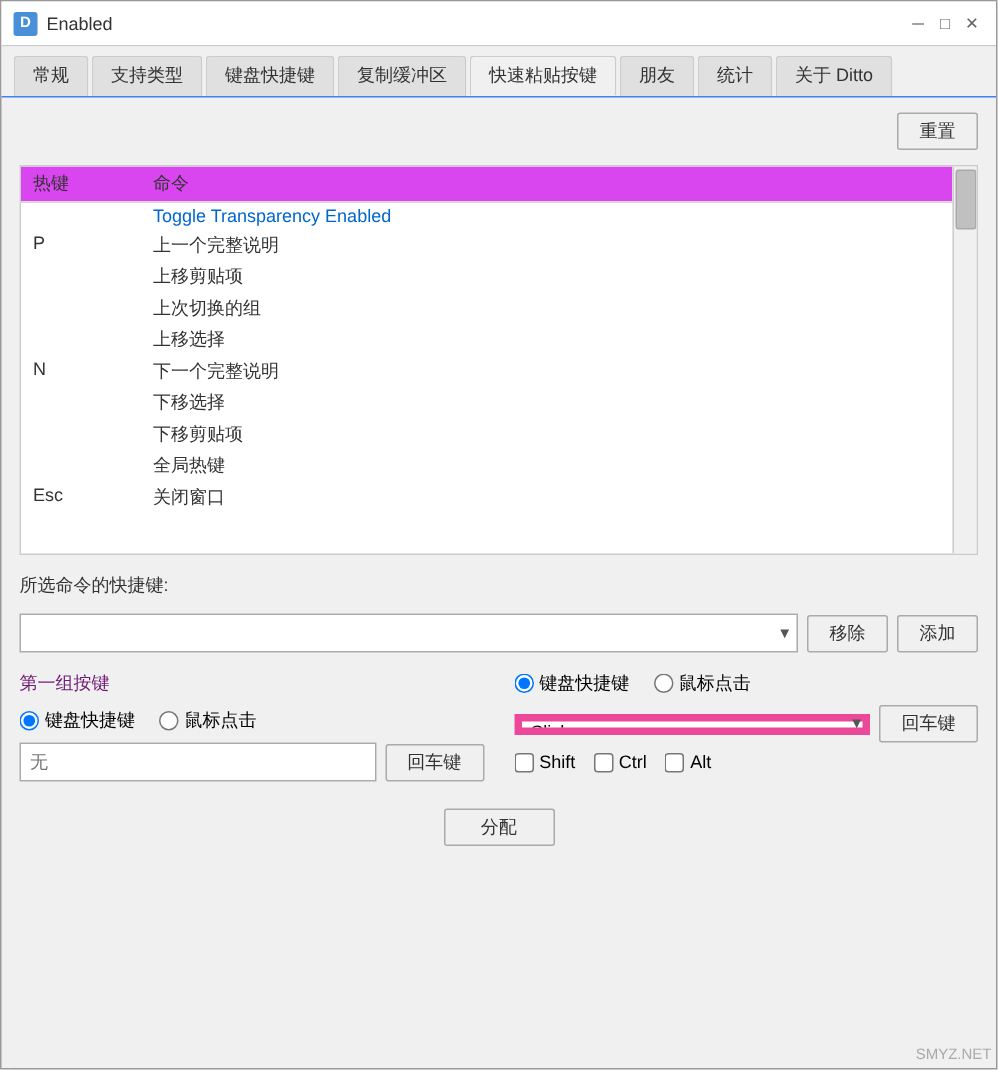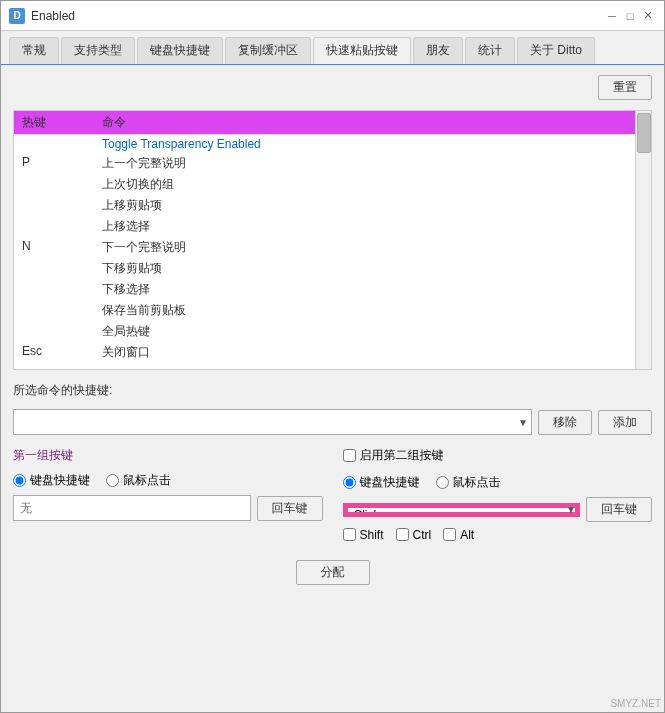--- a/index.html
+++ b/index.html
@@ -229,21 +229,21 @@
     }
 
     .checkbox-row {
       display: flex;
       flex-direction: row;
       gap: 12px;
       align-items: center;
     }
     .checkbox-item {
       display: flex;
-      align-items: flex-start;
+      align-items: flex-end;
       gap: 4px;
       font-size: 12px;
       cursor: pointer;
     }
 
     .enable-second-row {
       display: flex;
       align-items: center;
       gap: 4px;
       font-size: 12px;
@@ -353,45 +353,41 @@
           <tr>
                 <td style="width: 80px;"></td>
                 <td style="color: rgb(0, 102, 204);">Toggle Transparency Enabled</td>
               </tr>
               <tr>
                 <td style="width: 80px;">P</td>
                 <td>上一个完整说明</td>
               </tr>
               <tr>
                 <td style="width: 80px;"></td>
+                <td>上移剪贴项</td>
+              </tr>
+              <tr>
+                <td style="width: 80px;"></td>
                 <td>上次切换的组</td>
-              </tr>
-              <tr>
-                <td style="width: 80px;"></td>
-                <td>上移剪贴项</td>
               </tr>
               <tr>
                 <td style="width: 80px;"></td>
                 <td>上移选择</td>
               </tr>
               <tr>
                 <td style="width: 80px;">N</td>
                 <td>下一个完整说明</td>
               </tr>
               <tr>
                 <td style="width: 80px;"></td>
+                <td>下移选择</td>
+              </tr>
+              <tr>
+                <td style="width: 80px;"></td>
                 <td>下移剪贴项</td>
-              </tr>
-              <tr>
-                <td style="width: 80px;"></td>
-                <td>下移选择</td>
-              </tr>
-              <tr>
-                <td style="width: 80px;"></td>
-                <td>保存当前剪贴板</td>
               </tr>
               <tr>
                 <td style="width: 80px;"></td>
                 <td>全局热键</td>
               </tr>
               <tr>
                 <td style="width: 80px;">Esc</td>
                 <td>关闭窗口</td>
               </tr>
             </tbody>
@@ -431,24 +427,20 @@
             <span>鼠标点击</span>
           </label>
         </div>
         <div class="input-btn-row">
           <input type="text" class="text-input" placeholder="无" style="">
           <button class="btn">回车键</button>
         </div>
       </div>
 
       <div class="group-box">
-        <div class="enable-second-row">
-          <input type="checkbox" style="">
-          <span>启用第二组按键</span>
-        </div>
         <div class="radio-row">
           <label class="radio-item">
             <input type="radio" name="second_group" value="keyboard" checked="" style="">
             <span>键盘快捷键</span>
           </label>
           <label class="radio-item">
             <input type="radio" name="second_group" value="mouse" style="">
             <span>鼠标点击</span>
           </label>
         </div>

